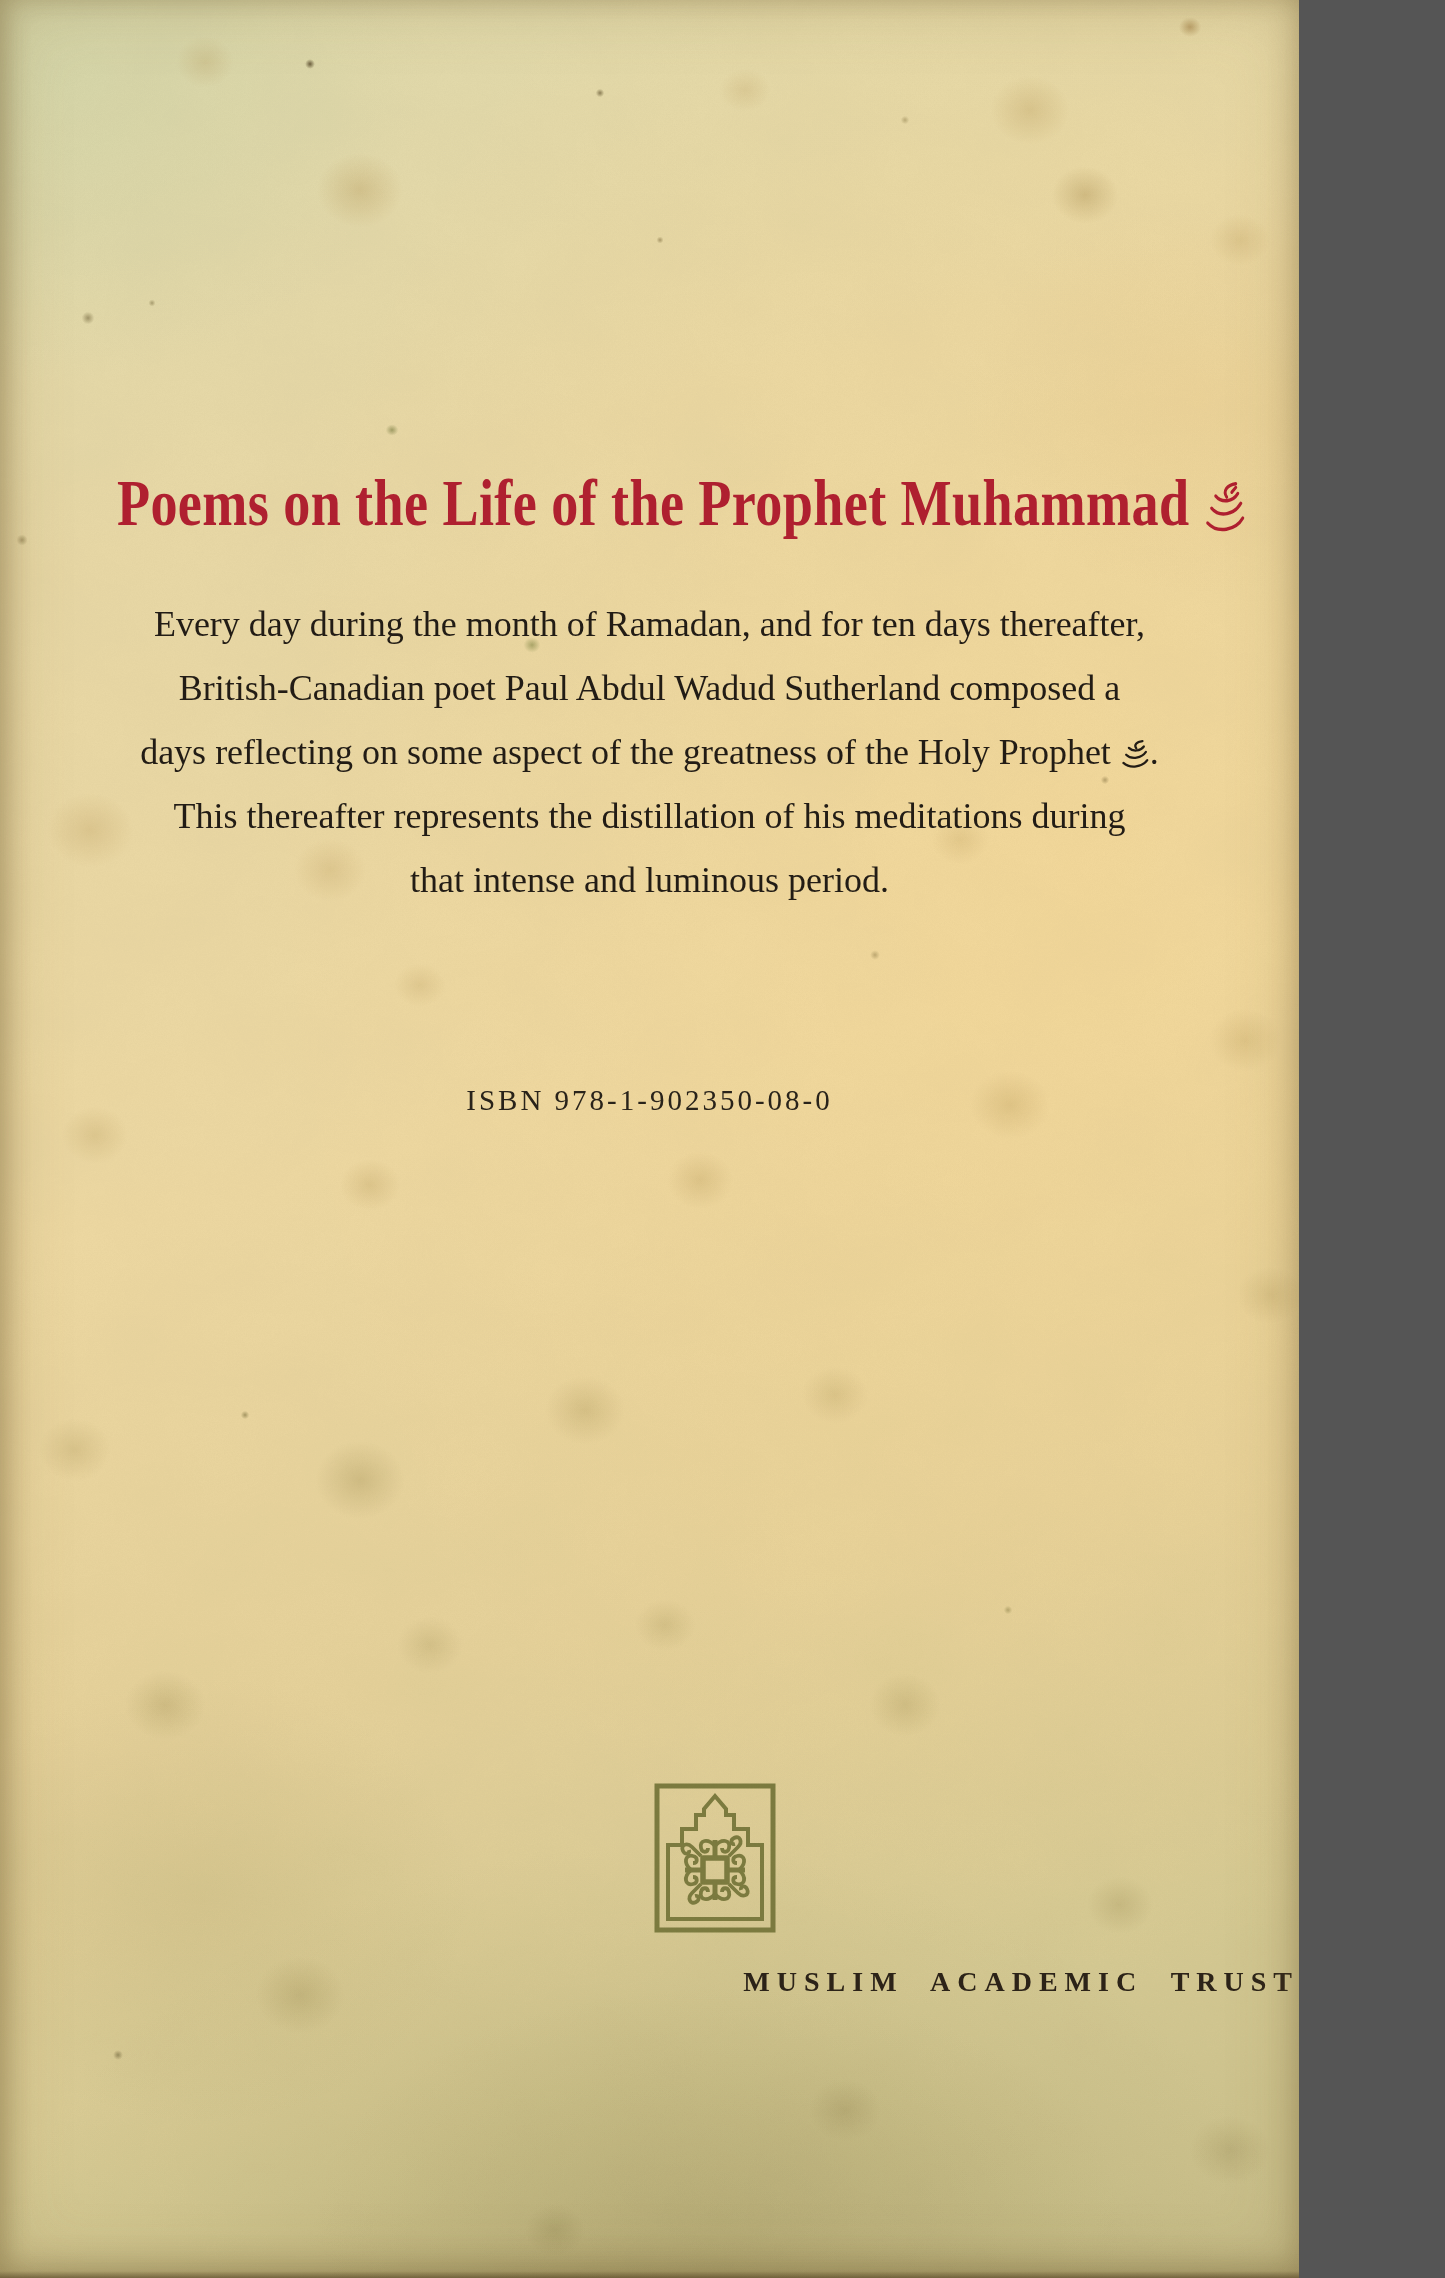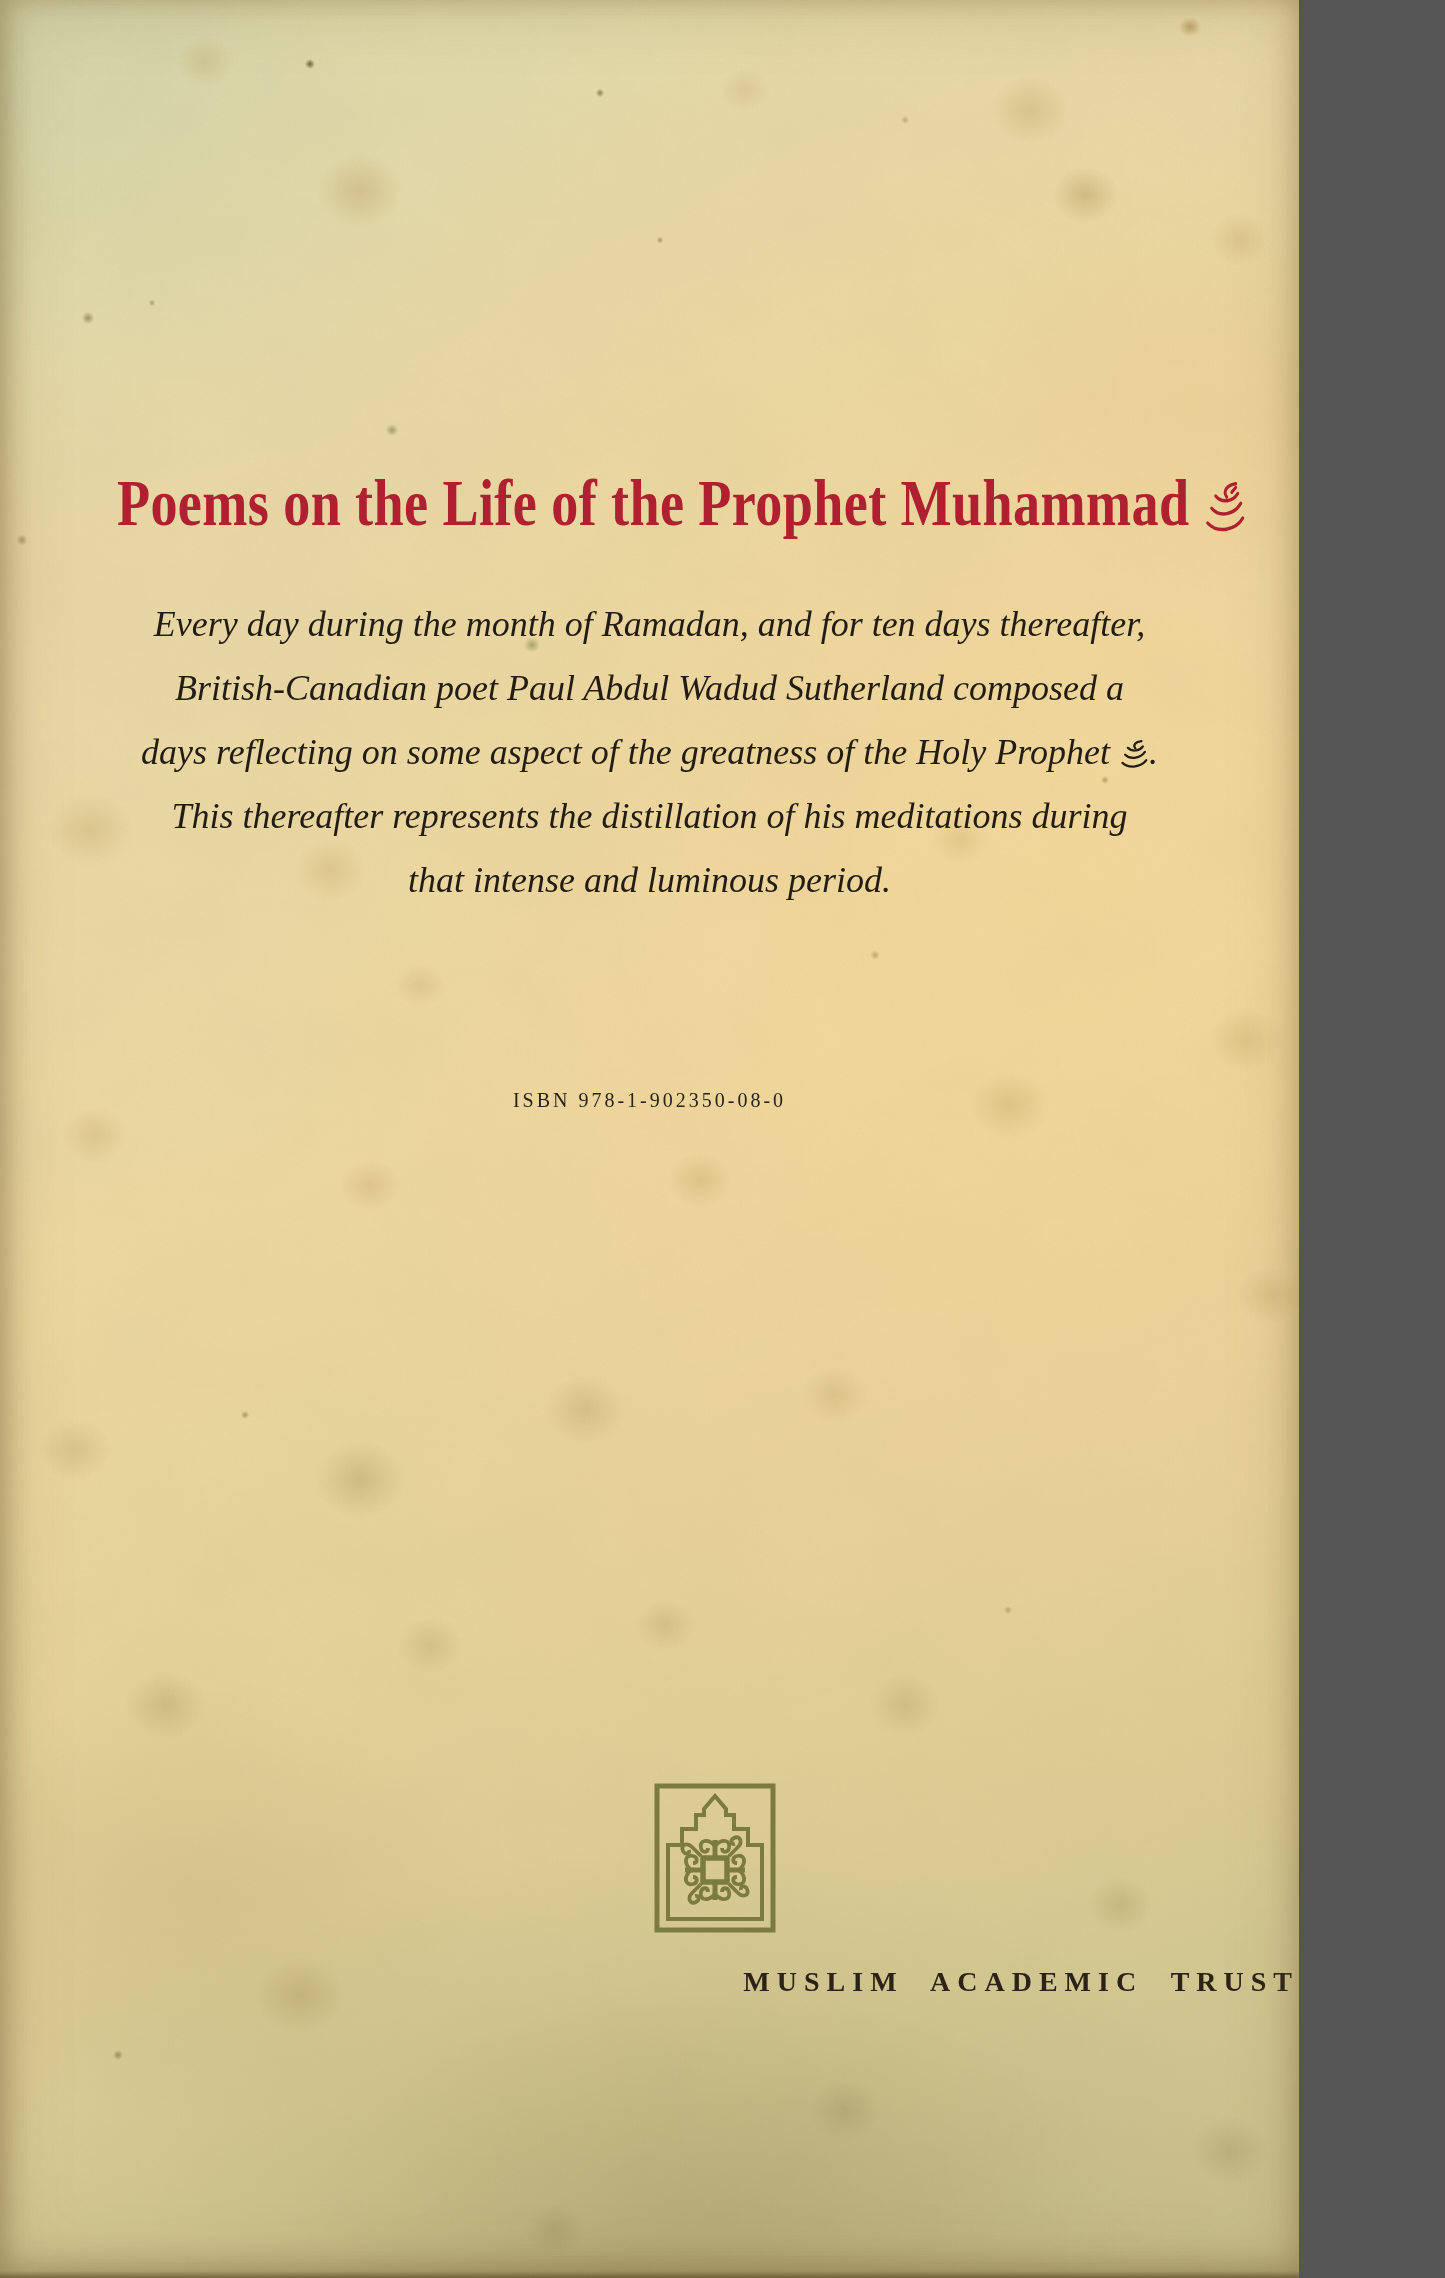--- a/index.html
+++ b/index.html
@@ -77,27 +77,27 @@
     font-family:"Liberation Serif",serif;font-weight:700;font-size:66px;line-height:1;
     color:var(--title-red);letter-spacing:.5px;white-space:nowrap;
     transform:scaleX(.82);transform-origin:center;
   }
   .honorific{display:inline-block;vertical-align:-12px;margin-left:16px;}
   .honorific path{stroke:var(--title-red);stroke-width:2.8;fill:none;stroke-linecap:round;}
   .honorific.small{vertical-align:-7px;margin-left:9px;}
   .honorific.small path{stroke:var(--text-ink);stroke-width:3.2;}
   .description{
     position:absolute;top:592px;left:0;width:100%;text-align:center;
-    font-family:"Liberation Serif",serif;font-style:italic;font-size:36px;line-height:64px;
+    font-family:"Liberation Serif",serif;font-size:36px;line-height:64px;
     color:var(--text-ink);
   }
   .desc-line{white-space:nowrap;}
   .isbn{
     position:absolute;top:1080px;left:0;width:100%;text-align:center;
-    font-family:"Liberation Serif",serif;font-size:20px;letter-spacing:3px;line-height:40px;
+    font-family:"Liberation Serif",serif;font-size:29px;letter-spacing:3px;line-height:40px;
     color:#29231a;
   }
   .logo{position:absolute;top:1783px;left:654px;width:122px;height:150px;}
   .logo *{stroke:var(--logo-olive);fill:none;}
   .publisher{
     position:absolute;top:1962px;left:0;width:100%;text-align:right;
     font-family:"Liberation Serif",serif;font-weight:700;font-size:28px;line-height:40px;
     letter-spacing:7px;word-spacing:14px;color:#2c2318;
   }
   .texture{position:absolute;inset:0;pointer-events:none;mix-blend-mode:multiply;}

